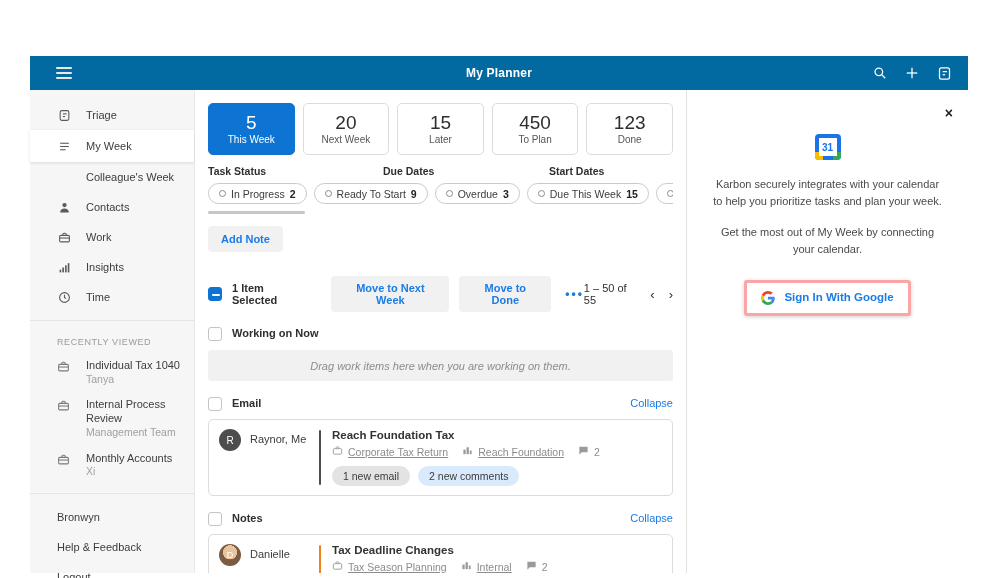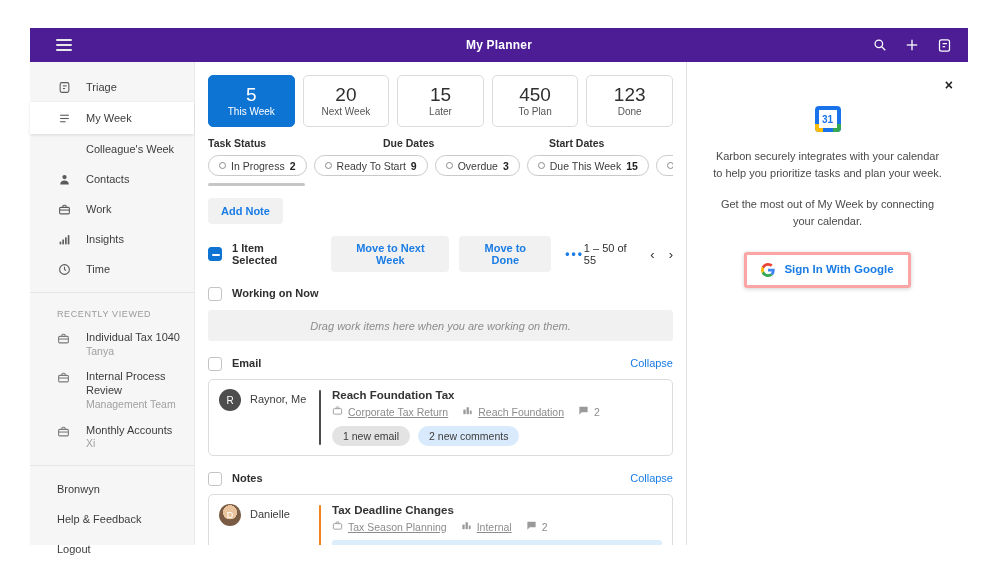--- a/index.html
+++ b/index.html
@@ -1,21 +1,21 @@
 <!DOCTYPE html>
 <html><head>
 <meta charset="utf-8">
 <style>
   * { margin:0; padding:0; box-sizing:border-box; }
   html,body { background:#ffffff; font-family:"Liberation Sans", sans-serif; }
   .screen { position:relative; width:998px; height:578px; background:#fff; overflow:hidden; }
   .app { position:absolute; left:30px; top:28px; width:938px; height:517px; background:#fff; }
 
   
-  .topbar { position:relative; height:34px; background:#4c1d95; display:flex; align-items:center; }
+  .topbar { position:relative; height:34px; background:#0369a1; display:flex; align-items:center;margin-top:28px; }
   .hamburger { margin-left:26px; width:16px; cursor:pointer; }
   .hamburger div { height:2px; background:#e8e8e8; margin:3px 0; border-radius:1px; }
   .topbar-title { position:absolute; left:0; right:0; text-align:center; color:#fff; font-size:12px; font-weight:bold; letter-spacing:.2px; }
   .topbar-icons { margin-left:auto; display:flex; align-items:center; gap:18px; margin-right:16px; z-index:2; }
   .topbar-icons svg { display:block; }
 
   
   .body { display:flex; height:483px; }
   .sidebar { width:165px; background:#f6f6f6; border-right:1px solid #e9e9e9; padding-top:10px; font-size:11px; color:#3c3c3c; flex:none; }
   .main { flex:1; background:#fff; padding:13px 13px 0 13px; overflow:hidden; position:relative; }
@@ -47,21 +47,21 @@
   .filter-labels { position:relative; height:16px; margin-top:10px; font-size:10.5px; font-weight:bold; color:#2f2f2f; }
   .filter-labels span { position:absolute; top:0; }
   .pills { display:flex; gap:7px; margin-top:2px; overflow:hidden; white-space:nowrap; }
   .pill { flex:none; display:inline-flex; align-items:center; gap:5px; height:21px; padding:0 10px; border:1px solid #c9c9c9; border-radius:11px; font-size:10.5px; color:#3c3c3c; cursor:pointer; background:#fff; }
   .pill .dot { width:7px; height:7px; border:1.5px solid #8a8a8a; border-radius:50%; flex:none; }
   .pill b { font-weight:bold; color:#222; }
   .hscroll { width:97px; height:3px; background:#c6c6c6; border-radius:2px; margin-top:7px; }
 
   
   .addnote { display:inline-block; margin-top:12px; background:#f1f1f1; color:#1a7ce5; font-size:11px; font-weight:bold; padding:7px 13px; border-radius:4px; border:none; cursor:pointer; font-family:inherit; }
-  .selrow { display:flex; align-items:center; margin-top:12px; }
+  .selrow { display:flex; align-items:center; margin-top:24px; }
   .cb { width:14px; height:14px; border:1px solid #c4c4c4; border-radius:3px; background:#fff; flex:none; cursor:pointer; }
   .cb.ind { background:#0d74d3; border-color:#0d74d3; position:relative; }
   .cb.ind::after { content:""; position:absolute; left:3px; top:6px; width:8px; height:2px; background:#fff; border-radius:1px; }
   .selrow .seltext { font-size:11px; font-weight:bold; color:#2f2f2f; margin-left:10px; }
   .tbtn { background:#f1f1f1; color:#1a7ce5; font-size:11px; font-weight:bold; padding:6px 12px; border-radius:4px; border:none; cursor:pointer; font-family:inherit; }
   .tbtn.mnext { margin-left:24px; }
   .tbtn.mdone { margin-left:10px; }
   .more { color:#1a7ce5; font-size:12px; font-weight:bold; letter-spacing:2px; margin-left:14px; cursor:pointer; }
   .pager { margin-left:auto; display:flex; align-items:center; gap:14px; font-size:11px; color:#2f2f2f; }
   .chev { font-size:13px; color:#2f2f2f; cursor:pointer; line-height:1; }

